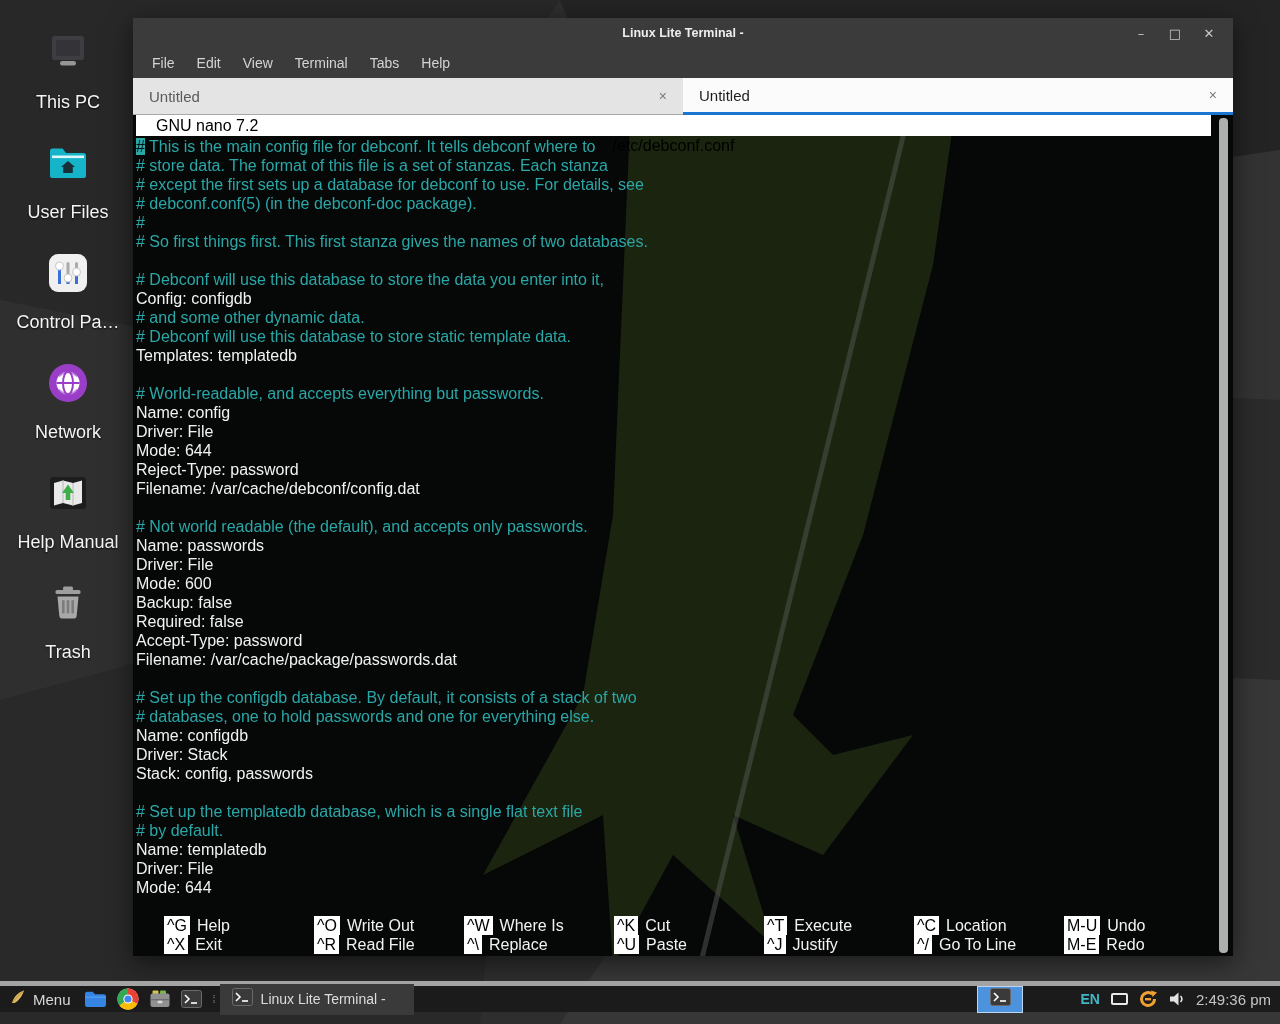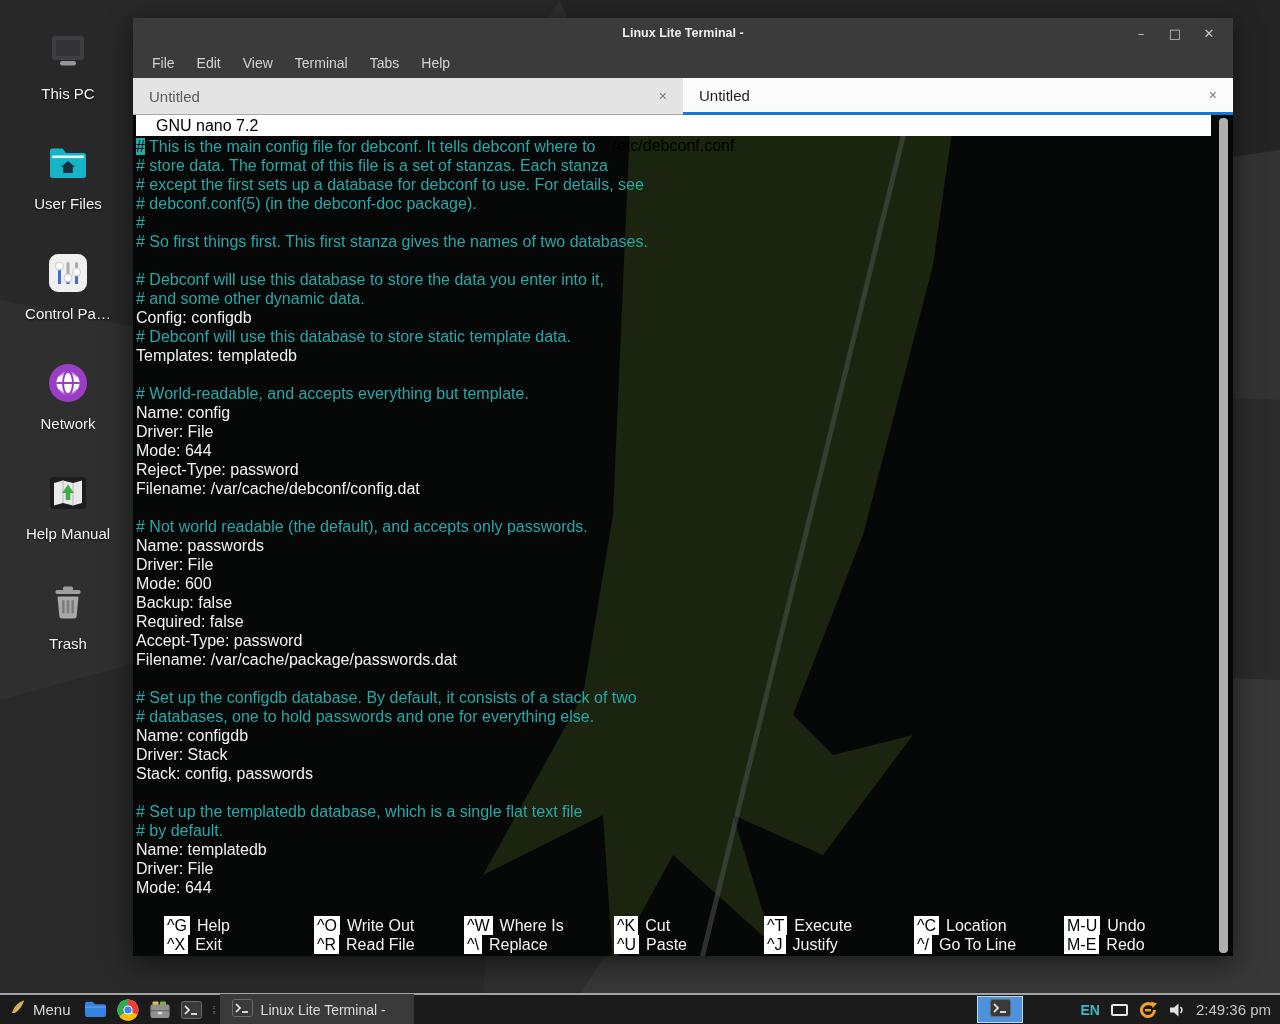--- a/index.html
+++ b/index.html
@@ -6,21 +6,21 @@
   html,body { width:1280px; height:1024px; overflow:hidden; background:#2e2e2e;
     font-family:"Liberation Sans", sans-serif; }
   .desktop { position:absolute; inset:0; }
   .wallpaper { position:absolute; inset:0; }
 
   
   .desktop-icons { position:absolute; left:0; top:22px; width:136px; z-index:1; }
   .desk-item { width:136px; height:110px; display:flex; flex-direction:column;
     align-items:center; padding-top:8px; cursor:default; }
   .desk-icon { width:46px; height:46px; }
-  .desk-label { margin-top:5px; font-size:15px; color:#f4f4f4;
+  .desk-label { margin-top:12px; font-size:18px; color:#f4f4f4;
     text-shadow:0 1px 2px rgba(0,0,0,.85); white-space:nowrap; }
 
   
   .window { position:absolute; left:133px; top:18px; width:1100px; height:938px;
     background:#3b3b3b; box-shadow:0 6px 24px rgba(0,0,0,.55); z-index:2; }
   .titlebar { height:30px; background:#3b3b3b; display:flex; align-items:center;
     position:relative; }
   .window-title { position:absolute; left:0; right:0; text-align:center;
     font-size:12.5px; font-weight:bold; color:#eeeeee; }
   .win-controls { margin-left:auto; display:flex; align-items:center; gap:14px;
@@ -53,22 +53,22 @@
   .cursor-cell { background:#2aa7a7; color:#041414; }
   .nano-shortcuts { position:absolute; left:3px; bottom:2px; z-index:1;padding-left:28px; }
   .sc-row { display:flex; height:19px; line-height:19px; }
   .sc-cell { width:150px; color:#f2f2f2; white-space:pre; }
   .sc-key { display:inline-block; background:#ffffff; color:#000;
     padding:0 3px; margin-right:7px; }
   .t-scrollbar { position:absolute; right:5px; top:3px; bottom:3px; width:9px;
     background:#aeaeae; border-radius:4px; z-index:3; cursor:pointer; }
 
   
-  .taskbar { position:absolute; left:0; bottom:0; width:1280px; height:31px;
-    background:#1b1b1b; border-top:2px solid #a3a3a3; display:flex;
+  .taskbar { position:absolute; left:0; bottom:12px; width:1280px; height:31px;
+    background:#1b1b1b; border-top:5px solid #a3a3a3; display:flex;
     align-items:center; z-index:5; }
   .menu-button { display:flex; align-items:center; gap:7px; padding:0 9px;
     height:100%; cursor:pointer; }
   .menu-label { color:#d8d8d8; font-size:15px; }
   .launcher { width:26px; height:26px; display:flex; align-items:center;
     justify-content:center; margin:0 3px; cursor:pointer; }
   .tb-sep { color:#808080; font-size:11px; margin:0 5px; letter-spacing:-1px;
     line-height:10px; }
   .task-button { display:flex; align-items:center; gap:8px; background:#3a3a3a;
     height:31px; padding:0 12px; width:194px; cursor:pointer; }
@@ -212,26 +212,26 @@
 
       <div class="nano-lines" id="nano-lines">
           <div class="line comment"><span class="cursor-cell">#</span> This is the main config file for debconf. It tells debconf where to</div>
           <div class="line comment"># store data. The format of this file is a set of stanzas. Each stanza</div>
           <div class="line comment"># except the first sets up a database for debconf to use. For details, see</div>
           <div class="line comment"># debconf.conf(5) (in the debconf-doc package).</div>
           <div class="line comment">#</div>
           <div class="line comment"># So first things first. This first stanza gives the names of two databases.</div>
           <div class="line">&nbsp;</div>
           <div class="line comment"># Debconf will use this database to store the data you enter into it,</div>
+          <div class="line">Config: configdb</div>
           <div class="line comment"># and some other dynamic data.</div>
-          <div class="line">Config: configdb</div>
           <div class="line comment"># Debconf will use this database to store static template data.</div>
           <div class="line">Templates: templatedb</div>
           <div class="line">&nbsp;</div>
-          <div class="line comment"># World-readable, and accepts everything but template.</div>
+          <div class="line comment"># World-readable, and accepts everything but passwords.</div>
           <div class="line">Name: config</div>
           <div class="line">Driver: File</div>
           <div class="line">Mode: 644</div>
           <div class="line">Reject-Type: password</div>
           <div class="line">Filename: /var/cache/debconf/config.dat</div>
           <div class="line">&nbsp;</div>
           <div class="line comment"># Not world readable (the default), and accepts only passwords.</div>
           <div class="line">Name: passwords</div>
           <div class="line">Driver: File</div>
           <div class="line">Mode: 600</div>

